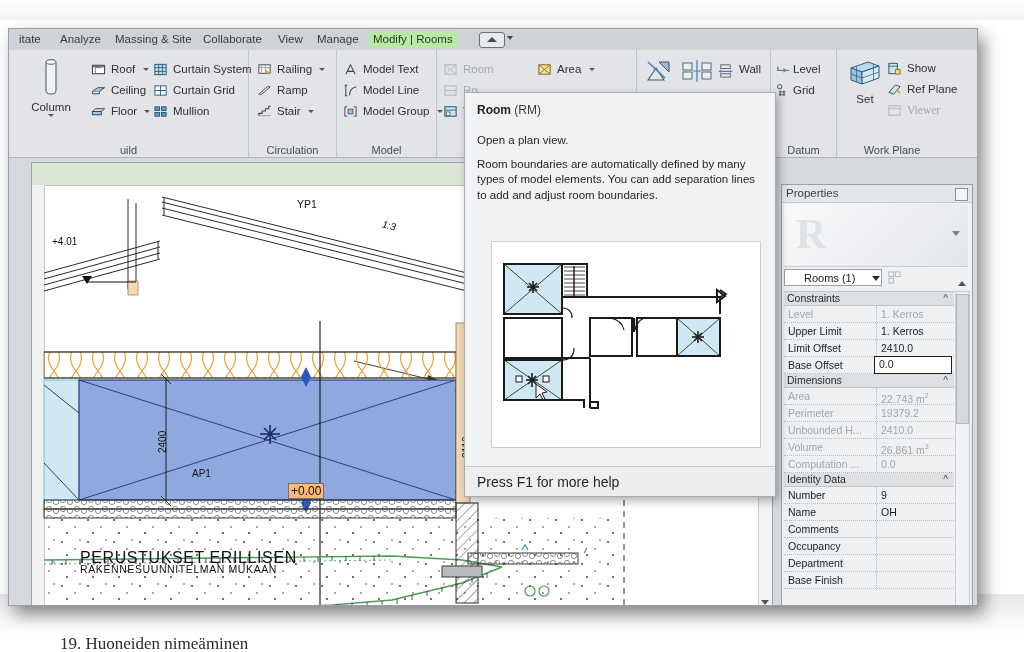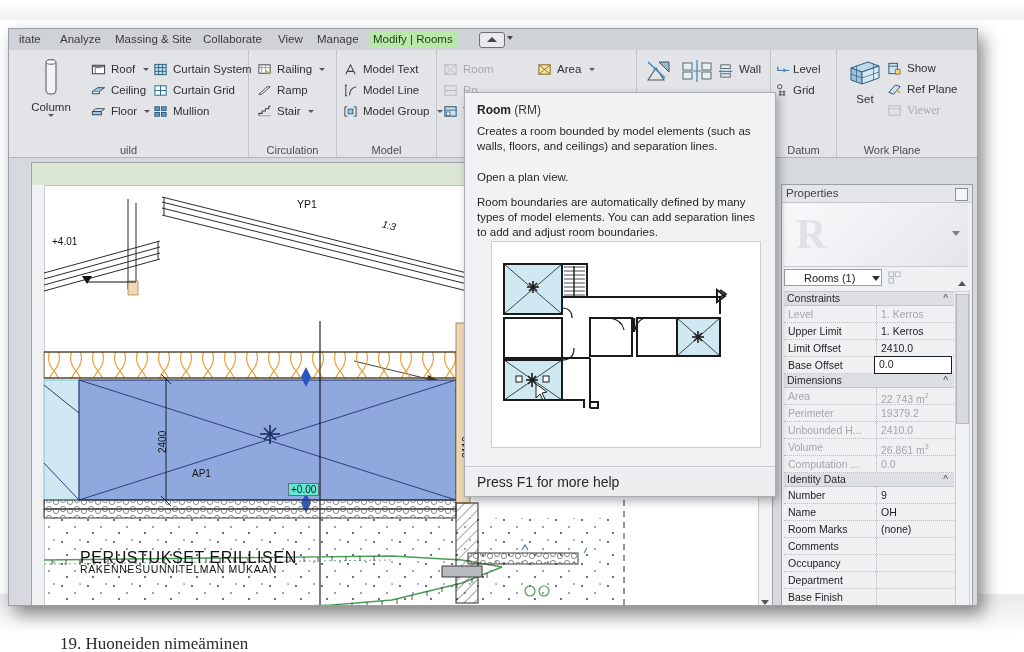--- a/index.html
+++ b/index.html
@@ -831,21 +831,21 @@
           <path d="M438 236 L452 236"></path>
         </g>
       </svg>
 
       <div class="dwg-text" style="left:265px; top:35px; font-size:10.5px;">YP1</div>
       <div class="dwg-text" style="left:20px; top:73px; font-size:10px;">+4.01</div>
       <div class="dwg-text" style="left:350px; top:57px; font-size:10px; font-style:italic; transform:rotate(13deg);">1:3</div>
       <div class="dwg-text vrot" style="left:125px; top:290px; font-size:10px;">2400</div>
       <div class="dwg-text vrot" style="left:429px; top:295px; font-size:10px;">2110</div>
       <div class="dwg-text" style="left:160px; top:305px; font-size:10px;">AP1</div>
-      <div class="dwg-text" style="left:256px; top:320px; font-size:10px; background:#5eead4; border:1px solid #6b7074; padding:0 2px;">+0.00</div>
+      <div class="dwg-text" style="left:256px; top:320px; font-size:12px; background:#fdba74; border:1px solid #6b7074; padding:0 2px;">+0.00</div>
       <div class="dwg-text" style="left:48px; top:386px; font-size:16px; letter-spacing:0.6px;">PERUSTUKSET  ERILLISEN</div>
       <div class="dwg-text" style="left:48px; top:400px; font-size:10.5px; letter-spacing:0.6px;">RAKENNESUUNNITELMAN MUKAAN</div>
 
       <div id="view-vscroll">
         <div class="vthumb"></div>
         <div class="vdn"></div>
       </div>
 
     </div>
 
@@ -929,24 +929,20 @@
         </div>
         <div class="p-row">
           <span class="k">Number</span>
           <span class="v">9</span>
         </div>
         <div class="p-row">
           <span class="k">Name</span>
           <span class="v">OH</span>
         </div>
         <div class="p-row">
-          <span class="k">Room Marks</span>
-          <span class="v">(none)</span>
-        </div>
-        <div class="p-row">
           <span class="k">Comments</span>
           <span class="v"></span>
         </div>
         <div class="p-row">
           <span class="k">Occupancy</span>
           <span class="v"></span>
         </div>
         <div class="p-row">
           <span class="k">Department</span>
           <span class="v"></span>
@@ -964,21 +960,20 @@
 
       </div>
     </div>
 
     <div id="tooltip">
       <div class="tt-pad">
         <div id="tt-title">
           <b>Room</b>
           <span class="code">(RM)</span>
         </div>
-        <p class="tt-p">Creates a room bounded by model elements (such as walls, floors, and ceilings) and separation lines.</p>
         <p class="tt-p" style="margin-top:16px;">Open a plan view.</p>
         <p class="tt-p">Room boundaries are automatically defined by many types of model elements. You can add separation lines to add and adjust room boundaries.</p>
       </div>
 
       <div id="tt-image-frame">
         <svg width="266" height="203" viewBox="0 0 266 203">
 
           <rect x="12" y="22" width="58" height="50" fill="#cfe8f2" stroke="#1b1b1b" stroke-width="2"></rect>
           <path d="M12 22 L70 72 M70 22 L12 72" stroke="#1b1b1b" stroke-width="0.8"></path>
           <g stroke="#1b1b1b" stroke-width="1.6">

